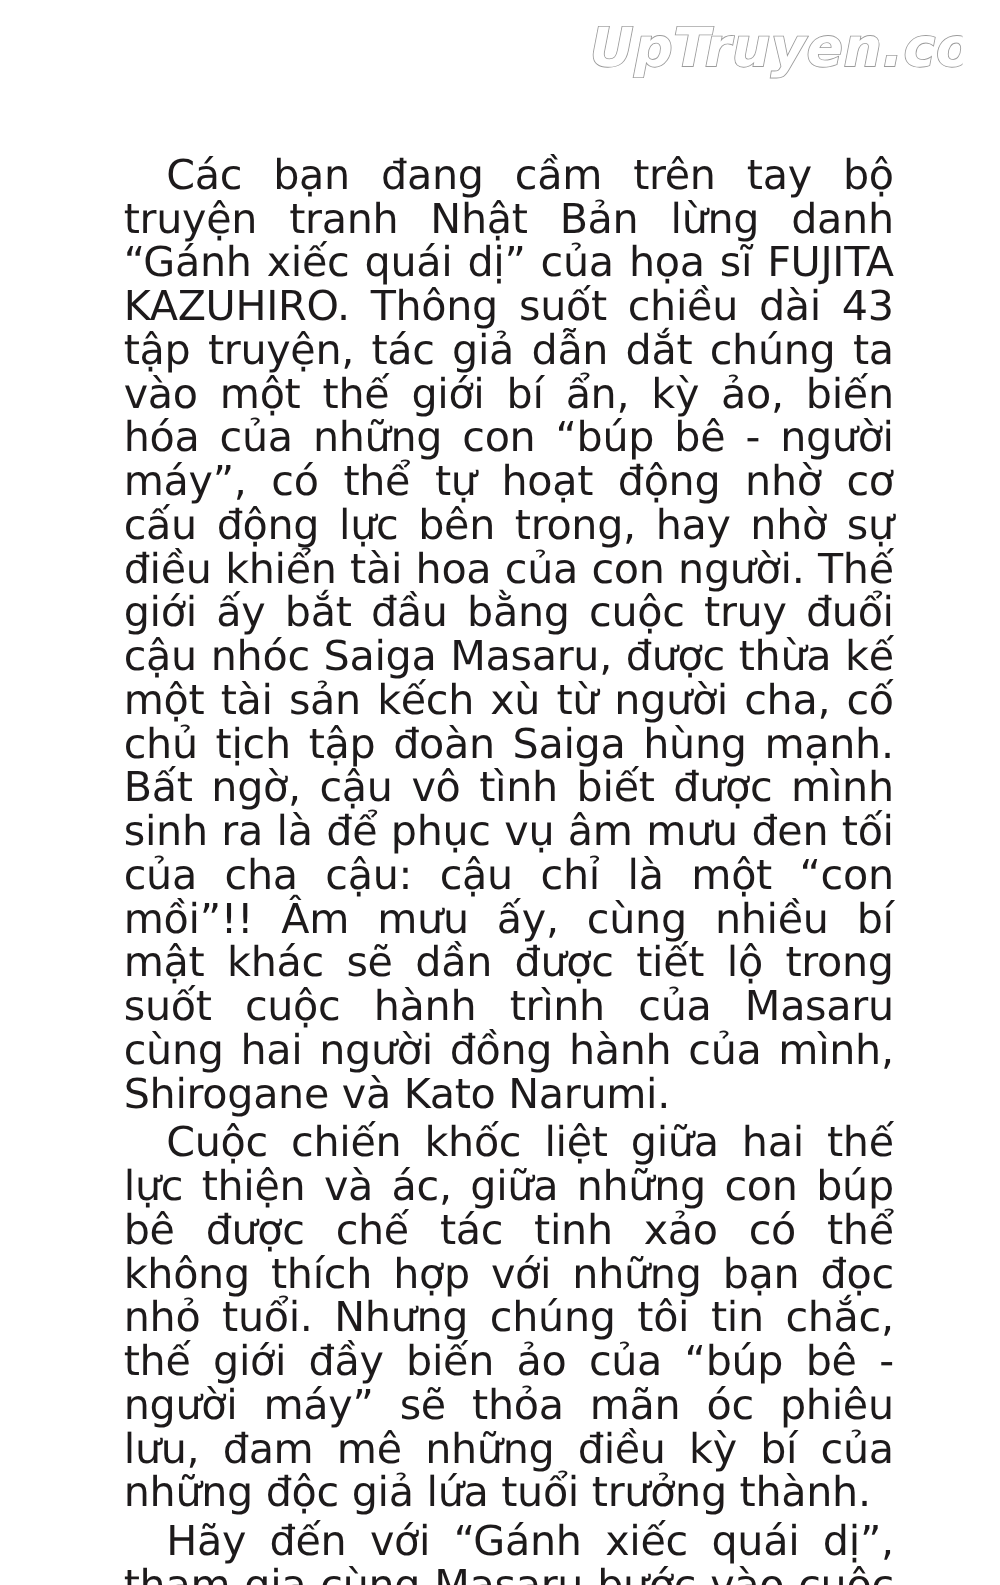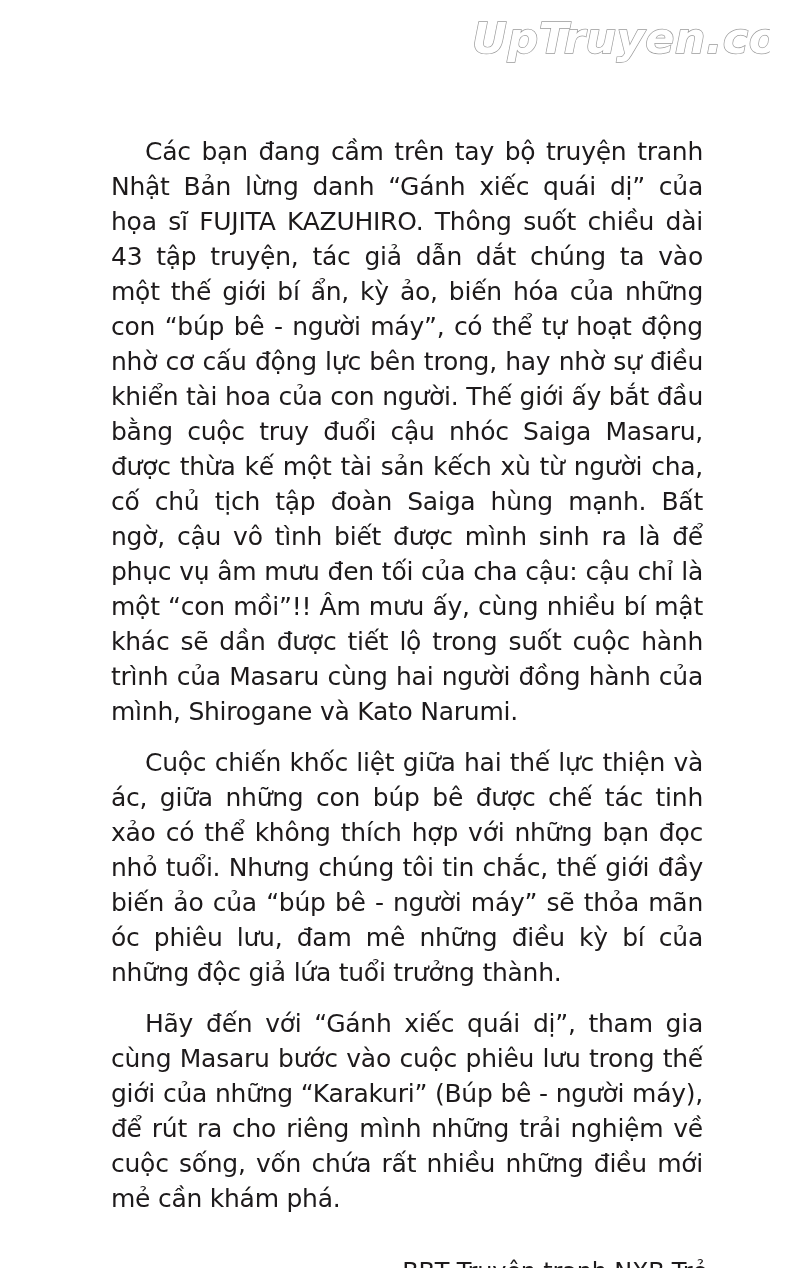--- a/index.html
+++ b/index.html
@@ -63,27 +63,27 @@
     font-weight: 600;
     color: #231f20;
     letter-spacing: -0.2px;
     line-height: 1.12;
     margin: 0 0 26px 0;
     white-space: nowrap;
   }
 
   .body-text {
     font-family: "DejaVu Sans", "Liberation Sans", sans-serif;
-    font-size: 25px;
+    font-size: 33px;
     line-height: 35px;
     color: #1d1a1b;
     text-align: justify;
     text-justify: inter-word;
     letter-spacing: -0.25px;
-    margin: 16px;
+    margin: 4px;
   }
   .body-text + .body-text {
     margin-top: 0;
   }
   .body-text .indent {
     display: inline-block;
     width: 34px;
   }
 
   .signature {

